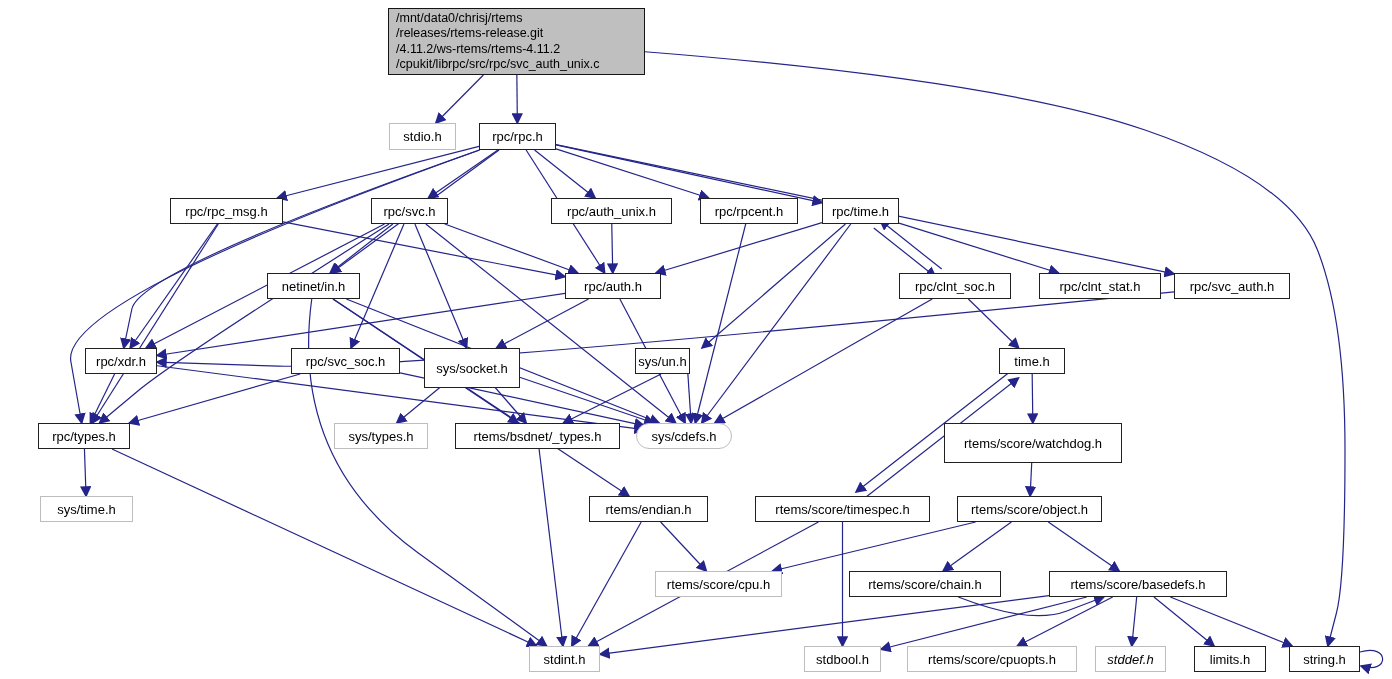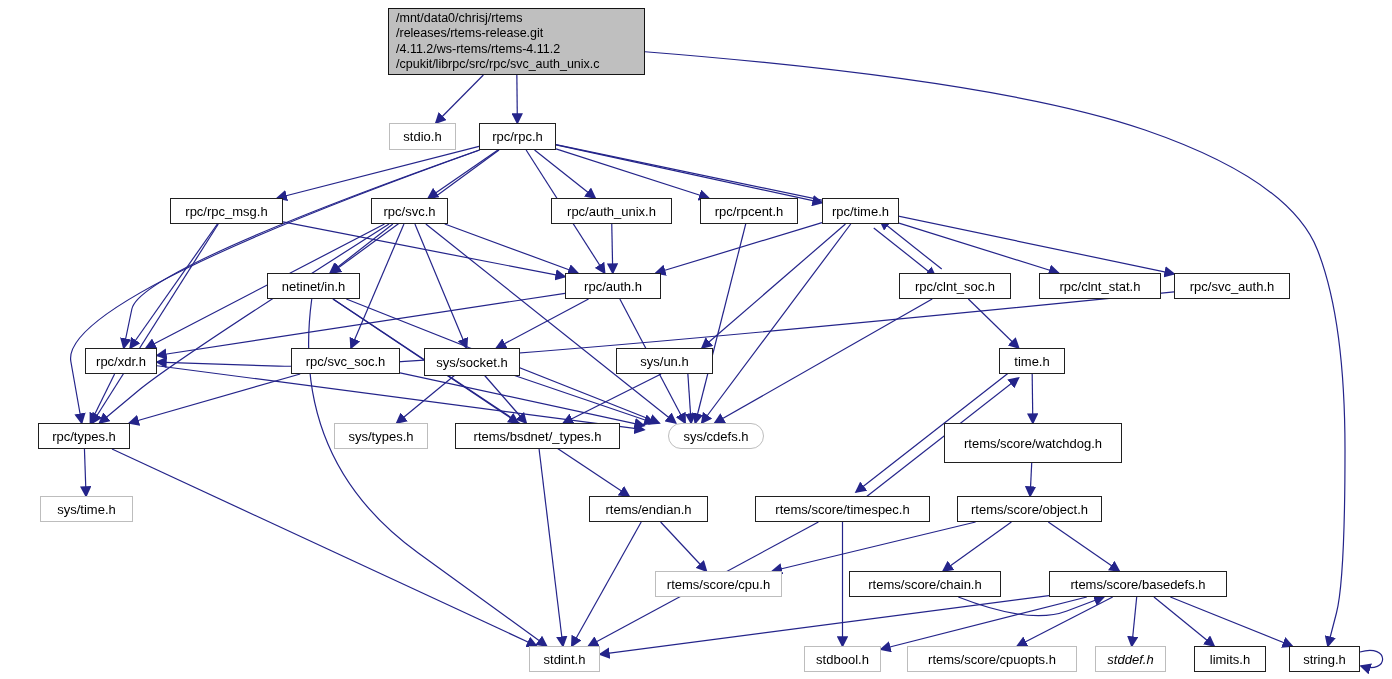--- a/index.html
+++ b/index.html
@@ -115,27 +115,27 @@
     <div class="node internal" style="left: 551px; top: 198px; width: 121px; height: 26px;">rpc/auth_unix.h</div>
     <div class="node internal" style="left: 700px; top: 198px; width: 98px; height: 26px;">rpc/rpcent.h</div>
     <div class="node internal" style="left: 822px; top: 198px; width: 77px; height: 26px;">rpc/time.h</div>
     <div class="node internal" style="left: 267px; top: 273px; width: 93px; height: 26px;">netinet/in.h</div>
     <div class="node internal" style="left: 565px; top: 273px; width: 96px; height: 26px;">rpc/auth.h</div>
     <div class="node internal" style="left: 899px; top: 273px; width: 112px; height: 26px;">rpc/clnt_soc.h</div>
     <div class="node internal" style="left: 1039px; top: 273px; width: 122px; height: 26px;">rpc/clnt_stat.h</div>
     <div class="node internal" style="left: 1174px; top: 273px; width: 116px; height: 26px;">rpc/svc_auth.h</div>
     <div class="node internal" style="left: 85px; top: 348px; width: 72px; height: 26px;">rpc/xdr.h</div>
     <div class="node internal" style="left: 291px; top: 348px; width: 109px; height: 26px;">rpc/svc_soc.h</div>
-    <div class="node internal" style="left: 424px; top: 348px; width: 96px; height: 28px;">sys/socket.h</div>
-    <div class="node internal" style="left: 616px; top: 348px; width: 97px; height: 26px;">sys/un.h</div>
+    <div class="node internal" style="left: 424px; top: 348px; width: 96px; height: 40px;">sys/socket.h</div>
+    <div class="node internal" style="left: 635px; top: 348px; width: 55px; height: 26px;">sys/un.h</div>
     <div class="node internal" style="left: 999px; top: 348px; width: 66px; height: 26px;">time.h</div>
     <div class="node internal" style="left: 38px; top: 423px; width: 92px; height: 26px;">rpc/types.h</div>
     <div class="node external" style="left: 334px; top: 423px; width: 94px; height: 26px;">sys/types.h</div>
     <div class="node internal" style="left: 455px; top: 423px; width: 165px; height: 26px;">rtems/bsdnet/_types.h</div>
-    <div class="node external" style="left: 668px; top: 423px; width: 96px; height: 26px; border-radius: 13px;">sys/cdefs.h</div>
+    <div class="node external" style="left: 636px; top: 423px; width: 96px; height: 26px; border-radius: 13px;">sys/cdefs.h</div>
     <div class="node internal" style="left: 944px; top: 423px; width: 178px; height: 40px;">rtems/score/watchdog.h</div>
     <div class="node external" style="left: 40px; top: 496px; width: 93px; height: 26px;">sys/time.h</div>
     <div class="node internal" style="left: 589px; top: 496px; width: 119px; height: 26px;">rtems/endian.h</div>
     <div class="node internal" style="left: 755px; top: 496px; width: 175px; height: 26px;">rtems/score/timespec.h</div>
     <div class="node internal" style="left: 957px; top: 496px; width: 145px; height: 26px;">rtems/score/object.h</div>
     <div class="node external" style="left: 655px; top: 571px; width: 127px; height: 26px;">rtems/score/cpu.h</div>
     <div class="node internal" style="left: 1049px; top: 571px; width: 178px; height: 26px;">rtems/score/basedefs.h</div>
     <div class="node internal" style="left: 849px; top: 571px; width: 152px; height: 26px;">rtems/score/chain.h</div>
     <div class="node external" style="left: 529px; top: 646px; width: 71px; height: 26px;">stdint.h</div>
     <div class="node external" style="left: 804px; top: 646px; width: 77px; height: 26px;">stdbool.h</div>

